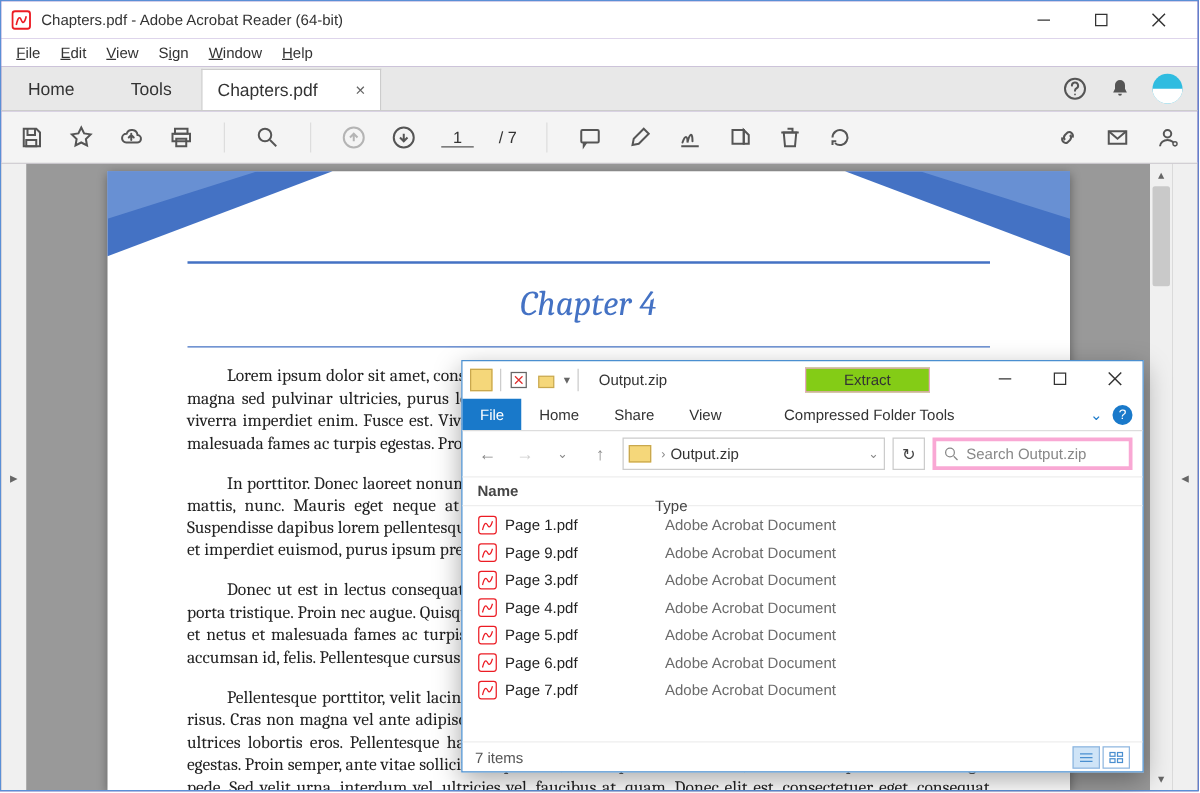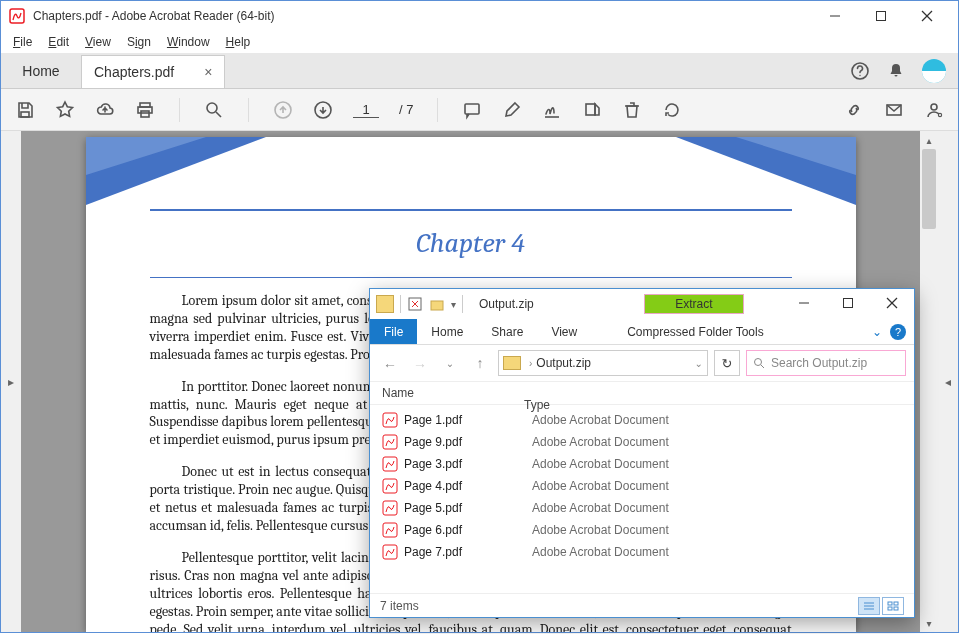--- a/index.html
+++ b/index.html
@@ -83,25 +83,25 @@
 .ribbon-right { flex:1; display:flex; align-items:center; justify-content:flex-end; padding-right:8px; gap:8px; }
 .ribbon-help { width:16px; height:16px; border-radius:50%; background:#1979ca; color:#fff; display:flex; align-items:center; justify-content:center; font-size:11px; }
 
 .exp-nav { height:36px; display:flex; align-items:center; padding:0 8px; gap:6px; }
 .navbtn { width:24px; height:24px; display:flex; align-items:center; justify-content:center; color:#888; font-size:14px; }
 .addr { flex:1; height:26px; border:1px solid #ccc; display:flex; align-items:center; padding:0 4px; font-size:12px; color:#333; }
 .addr .foldericon { width:18px; height:14px; background:#f5d77a; border:1px solid #c9a84e; margin-right:4px; }
 .addr .chev { color:#888; margin:0 4px; font-size:10px; }
 .addr .dd { margin-left:auto; color:#888; font-size:10px; }
 .refbtn { width:26px; height:26px; border:1px solid #ccc; display:flex; align-items:center; justify-content:center; color:#444; font-size:13px; }
-.search { width:160px; height:26px; border:1px solid #f9a8d4; display:flex; align-items:center; padding:0 6px; color:#888; font-size:12px; }
+.search { width:160px; height:26px; border:3px solid #f9a8d4; display:flex; align-items:center; padding:0 6px; color:#888; font-size:12px; }
 .search .sicon { margin-right:6px; }
 
 .exp-headers { height:24px; border-top:1px solid #eee; border-bottom:1px solid #eee; display:flex; align-items:center; font-size:12px; color:#444; }
-.col-name { width:150px; padding-left:12px; }
+.col-name { width:150px; padding-left:12px;font-weight:bold; }
 .col-type { flex:1; padding-left:4px;margin-top:24px; }
 
 .exp-files { padding: 4px 0; }
 .filerow { height:22px; display:flex; align-items:center; font-size:12px; }
 .filerow .ficon { width:16px; height:16px; margin-left:12px; margin-right:6px; }
 .filerow .fname { width:128px; color:#222; }
 .filerow .ftype { color:#6b6b6b; padding-left:0px; }
 
 .exp-status { position:absolute; bottom:0; left:0; right:0; height:24px; border-top:1px solid #eee; display:flex; align-items:center; padding:0 10px; font-size:12px; color:#555; }
 .exp-status .viewbtns { margin-left:auto; display:flex; gap:2px; }
@@ -148,20 +148,21 @@
     <span class="menuitem"><u>F</u><span>ile</span></span>
     <span class="menuitem"><u>E</u>dit</span>
     <span class="menuitem"><u>V</u>iew</span>
     <span class="menuitem">S<u>i</u>gn</span>
     <span class="menuitem"><u>W</u>indow</span>
     <span class="menuitem"><u>H</u>elp</span>
   </div>
 
   <div class="tabbar">
     <div class="hometab">Home</div>
+    <div class="hometab">Tools</div>
     <div class="doctab">
       <span>Chapters.pdf</span>
       <span class="close">×</span>
     </div>
     <div class="tabright">
       <span class="icon">
           <svg class="ico20" viewBox="0 0 20 20">
             <circle cx="10" cy="10" r="8"></circle>
             <path d="M7.5 7.5a2.5 2.5 0 1 1 3.5 2.3c-.9.4-1 1-1 1.7" stroke-linecap="round"></path>
             <circle cx="10" cy="14.5" r="0.7" fill="#555" stroke="none"></circle>

